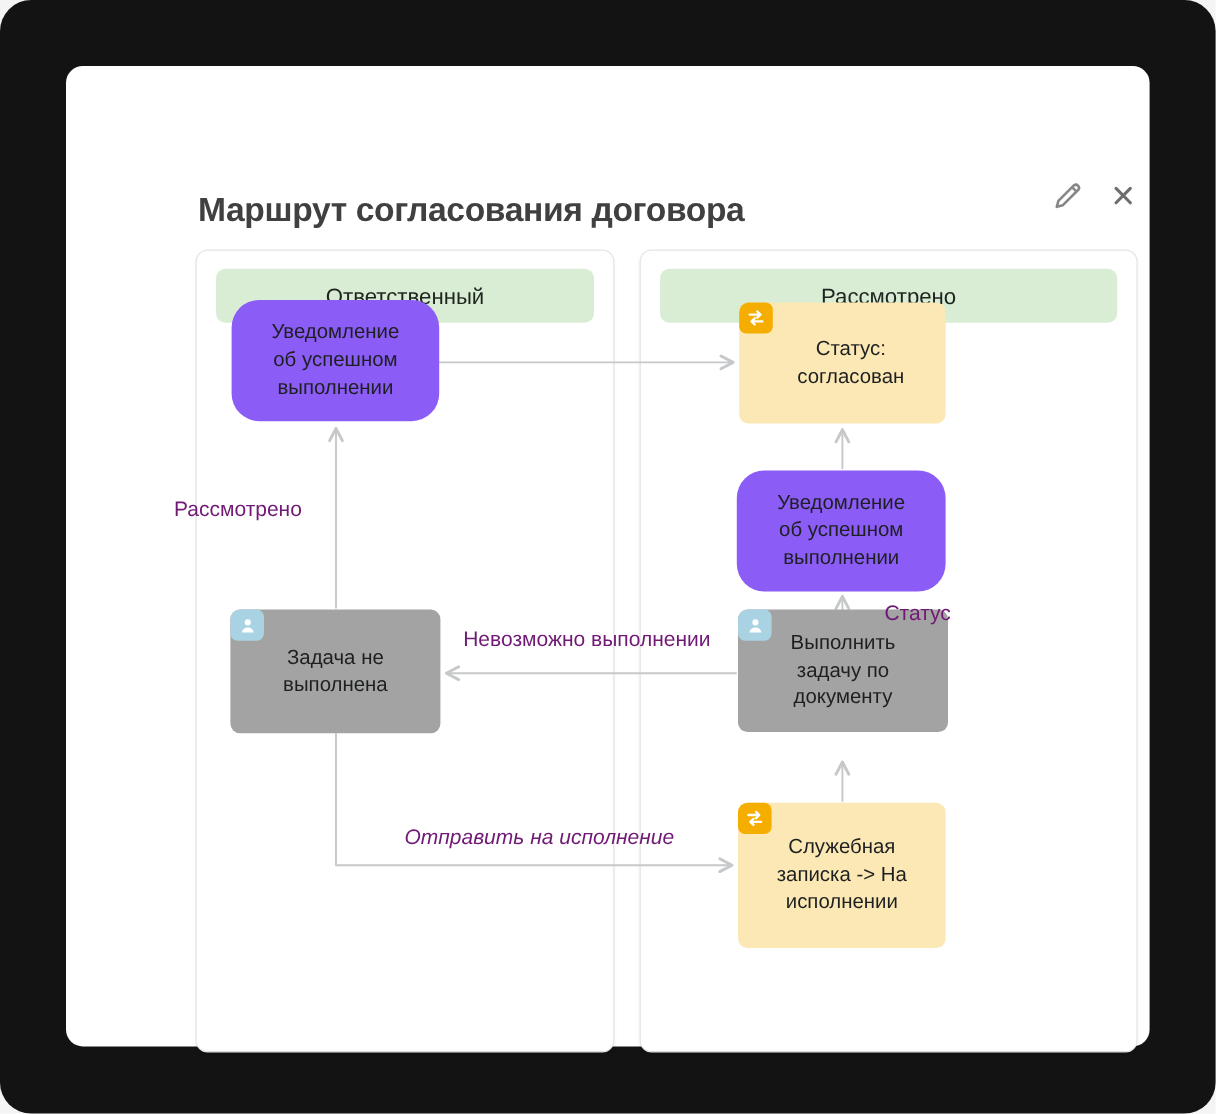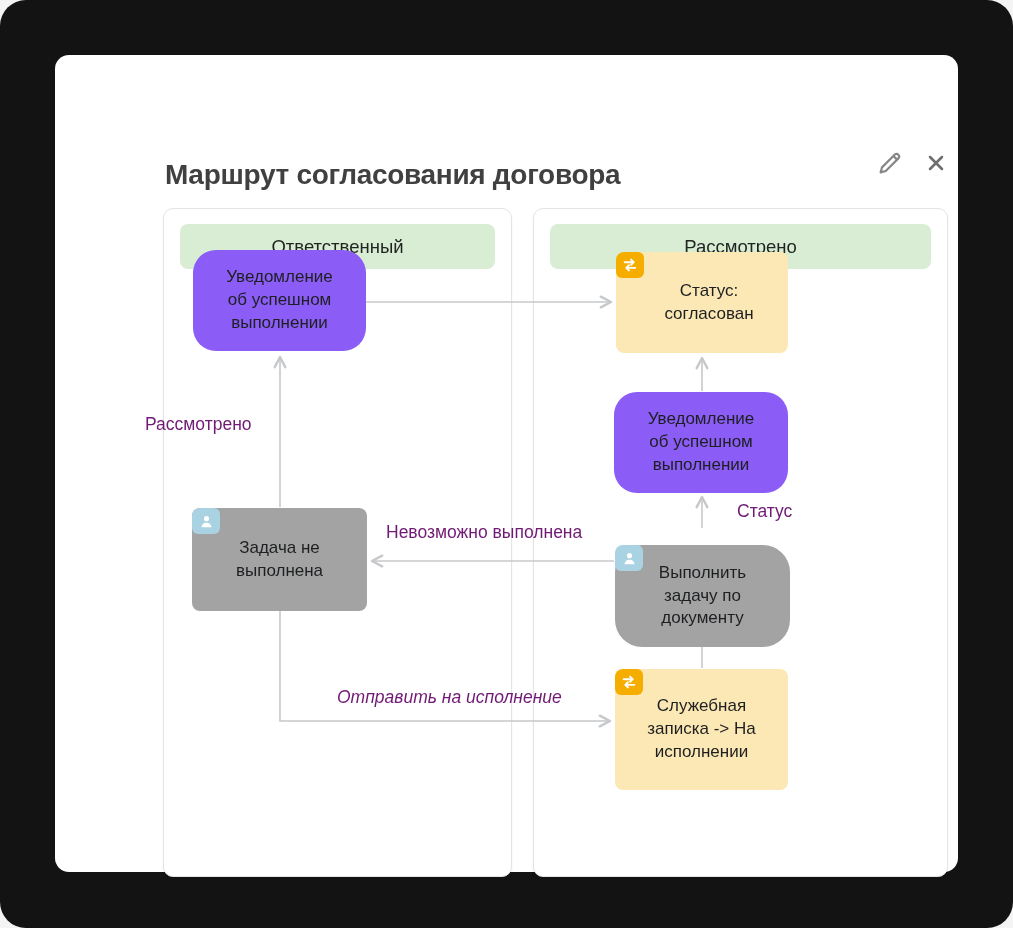--- a/index.html
+++ b/index.html
@@ -49,21 +49,21 @@
     font-size:17px;line-height:1.34;color:#1d1f21;
     padding:8px 22px;box-sizing:border-box;
   }
   .node.yellow{background:#8b5cf6;border-radius:23px;}
   .node.blue{background:#a3a3a3;}
   .node.tan{background:#fce8b4;}
   #node-notify-success-resp{left:193px;top:250px;width:173px;height:101px;}
   #node-task-not-done{left:192px;top:508px;width:175px;height:103px;}
   #node-status-agreed{left:616px;top:252px;width:172px;height:101px;padding-left:36px;}
   #node-notify-success-exec{left:614px;top:392px;width:174px;height:101px;}
-  #node-do-task{left:615px;top:545px;width:175px;height:102px;border-radius:27px;}
+  #node-do-task{left:615px;top:508px;width:175px;height:102px;}
   #node-memo{left:615px;top:669px;width:173px;height:121px;}
 
   .badge{
     position:absolute;left:0;top:0;width:28px;height:26px;
     border-radius:6px;border-top-left-radius:8px;
     display:flex;align-items:center;justify-content:center;
   }
   .badge.orange{background:#f5ad00;}
   .badge.lblue{background:#a9d2e2;}
 
@@ -172,15 +172,15 @@
       <path d="M5 8.2h10" stroke="#ffffff" stroke-width="2.6" stroke-linecap="round"></path>
       <path d="M13.4 4.8l3.6 3.4-3.6 3.4" fill="none" stroke="#ffffff" stroke-width="2.6" stroke-linecap="round" stroke-linejoin="round"></path>
       <path d="M19 15.8H9" stroke="#ffffff" stroke-width="2.6" stroke-linecap="round"></path>
       <path d="M10.6 12.4L7 15.8l3.6 3.4" fill="none" stroke="#ffffff" stroke-width="2.6" stroke-linecap="round" stroke-linejoin="round"></path>
     </svg>
   </span>
   <span>Служебная записка -&gt; На исполнении</span>
 </div>
 
 <div class="edge-label" id="label-reviewed">Рассмотрено</div>
-<div class="edge-label" id="label-impossible">Невозможно выполнена</div>
+<div class="edge-label" id="label-impossible">Невозможно выполнении</div>
 <div class="edge-label" id="label-done">Статус</div>
 <div class="edge-label" id="label-send">Отправить на исполнение</div>
 
 </body></html>

